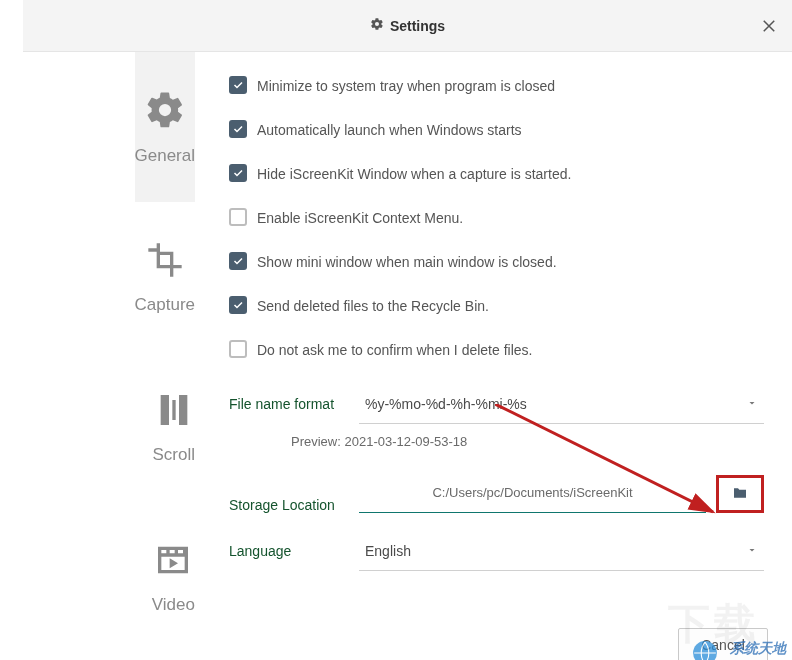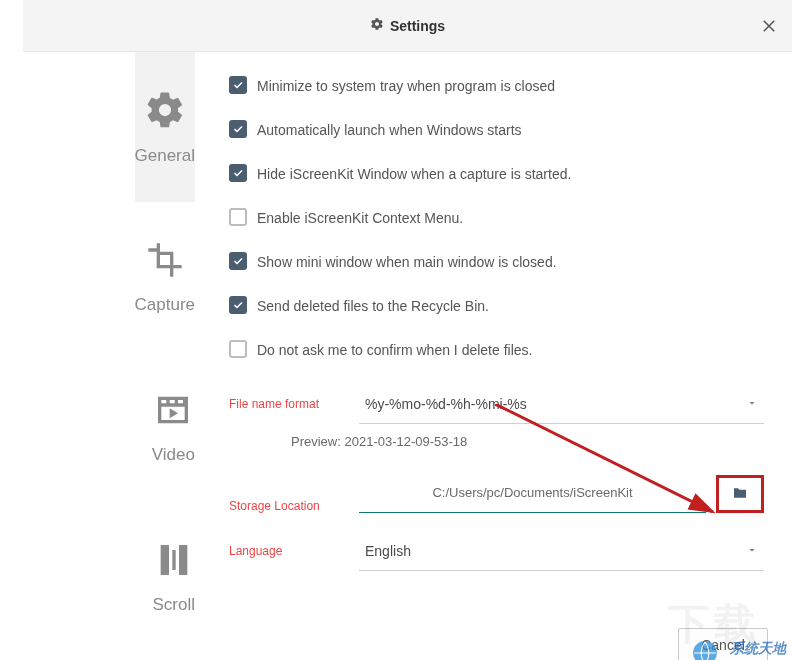--- a/index.html
+++ b/index.html
@@ -102,22 +102,22 @@
   }
   .section-row {
     display: flex;
     align-items: center;
     gap: 0;
     margin-top: 4px;
     margin-bottom: 0;
   }
   .section-label {
     width: 130px;
-    color: #ef4444;
-    font-size: 12px;
+    color: #14532d;
+    font-size: 14px;
   }
   .dropdown {
     flex: 1;
     height: 40px;
     border-bottom: 1px solid #d0d0d0;
     display: flex;
     align-items: center;
     padding: 0 6px;
     color: #4a4a4a;
     position: relative;
@@ -255,32 +255,32 @@
       <span>
         <svg width="40" height="40" viewBox="0 0 24 24">
             <path d="M7 2h2v5h8v8h5v2h-5v5h-2v-5H7V7H2V5h5Zm2 7v6h6V9Z"></path>
           </svg>
       </span>
       <span>Capture</span>
     </div>
     <div class="side-item">
       <span>
         <svg width="40" height="40" viewBox="0 0 24 24">
-            <path d="M3 4h18v16H3Zm2 2v2h3V6Zm5 0v2h3V6Zm5 0v2h3V6ZM5 10v8h14v-8Zm5 1 5 3-5 3Z"></path>
+            <path d="M4 3h5v18H4Zm11 0h5v18h-5ZM11 6h2v12h-2Z"></path>
           </svg>
       </span>
-      <span>Video</span>
+      <span>Scroll</span>
     </div>
     <div class="side-item">
       <span>
         <svg width="40" height="40" viewBox="0 0 24 24">
-            <path d="M4 3h5v18H4Zm11 0h5v18h-5ZM11 6h2v12h-2Z"></path>
+            <path d="M3 4h18v16H3Zm2 2v2h3V6Zm5 0v2h3V6Zm5 0v2h3V6ZM5 10v8h14v-8Zm5 1 5 3-5 3Z"></path>
           </svg>
       </span>
-      <span>Scroll</span>
+      <span>Video</span>
     </div>
   </div>
 
   <div class="content">
 
     <div class="checkrow">
       <div class="chk checked">
           <svg width="12" height="12" viewBox="0 0 24 24">
             <path d="M5 12l5 5L20 7"></path>
           </svg>

